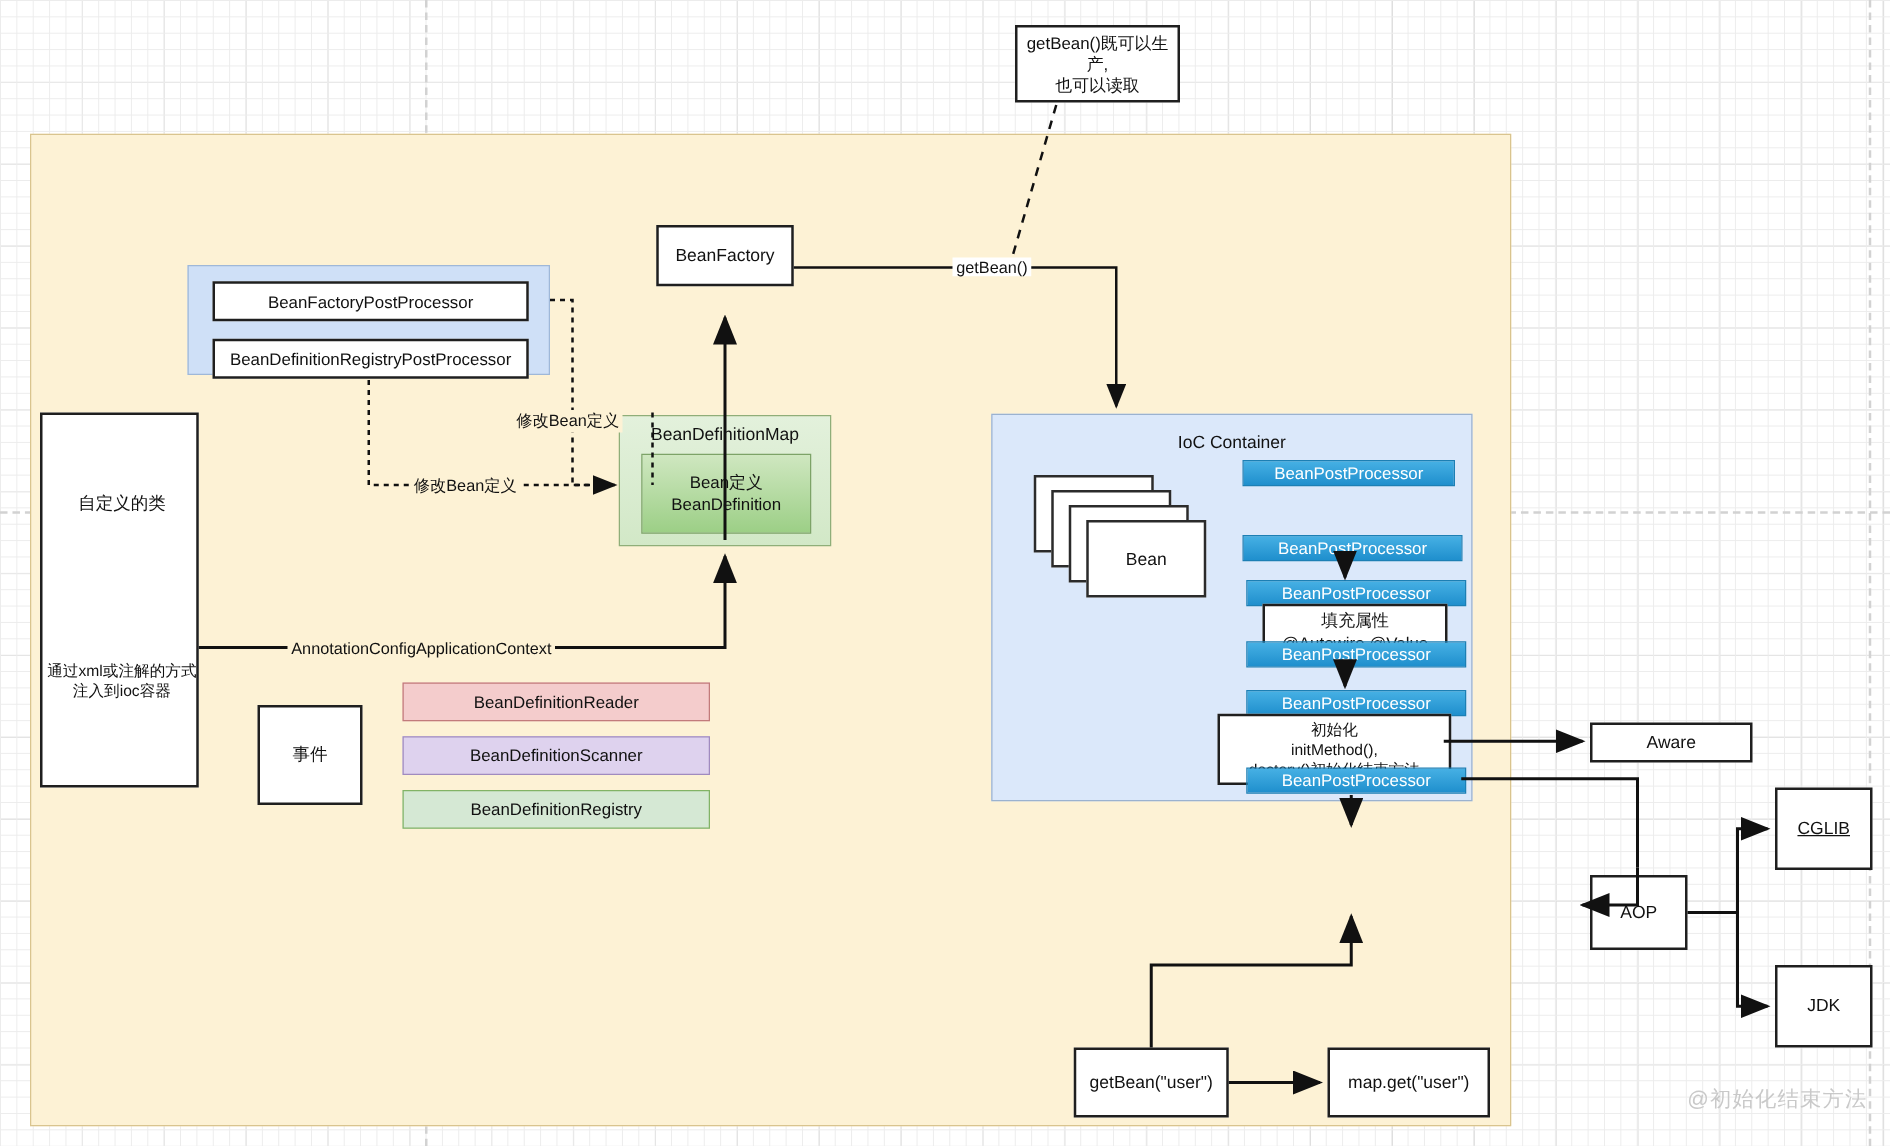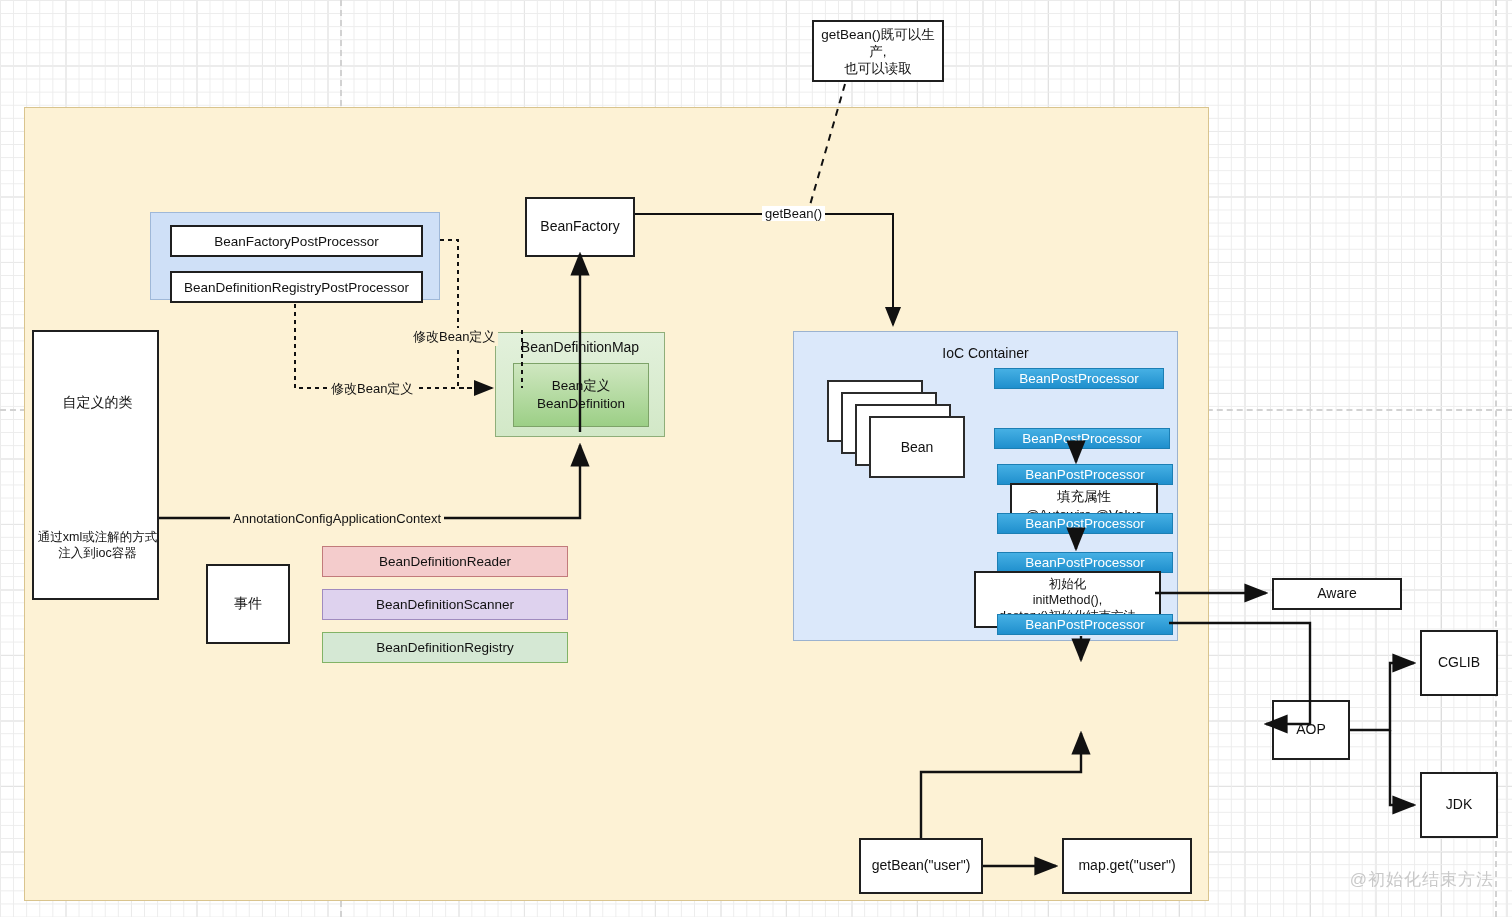--- a/index.html
+++ b/index.html
@@ -109,33 +109,33 @@
   <div id="main-container"></div>
 
   <div class="box" id="note-getbean" style="left:812px;top:20px;width:132px;height:62px;font-size:13.5px;">getBean()既可以生产,
 也可以读取</div>
 
   <div id="bfpp-panel">
     <div class="bfpp-item" style="left:19px;top:12px;width:253px;height:32px;">BeanFactoryPostProcessor</div>
     <div class="bfpp-item" style="left:19px;top:58px;width:253px;height:32px;">BeanDefinitionRegistryPostProcessor</div>
   </div>
 
-  <div class="box" id="custom-class" style="left:32px;top:330px;width:127px;height:270px;display:block;">
+  <div class="box" id="custom-class" style="left:32px;top:330px;width:127px;height:300px;display:block;">
     <div class="plain-label" style="left:0;top:60px;width:127px;height:20px;">自定义的类</div>
     <div class="plain-label" style="left:0;top:195px;width:127px;height:36px;font-size:12.5px;">通过xml或注解的方式
 注入到ioc容器</div>
   </div>
 
   <div class="box" id="event-box" style="left:206px;top:564px;width:84px;height:80px;">事件</div>
 
   <div class="tag-box" style="left:322px;top:546px;width:246px;height:31px;background:#f4cccc;border:1px solid #c27b7b;">BeanDefinitionReader</div>
   <div class="tag-box" style="left:322px;top:632px;width:246px;height:31px;background:#d5e8d4;border:1px solid #82b366;">BeanDefinitionRegistry</div>
   <div class="tag-box" style="left:322px;top:589px;width:246px;height:31px;background:#ded2ee;border:1px solid #a08bbf;">BeanDefinitionScanner</div>
 
-  <div class="box" id="bean-factory" style="left:525px;top:180px;width:110px;height:60px;margin-top:17px;">BeanFactory</div>
+  <div class="box" id="bean-factory" style="left:525px;top:180px;width:110px;height:49px;">BeanFactory</div>
 
   <div id="bdmap">
     <div id="bdmap-title">BeanDefinitionMap</div>
     <div id="bd-inner">Bean定义
 BeanDefinition</div>
   </div>
 
   <div id="ioc">
     <div id="ioc-title">IoC Container</div>
 
@@ -158,21 +158,21 @@
 destory()初始化结束方法</div>
     <div class="bpp" style="left:203px;top:282px;width:176px;height:21px;">BeanPostProcessor</div>
   </div>
 
 
   <div class="box" style="left:859px;top:838px;width:124px;height:56px;">getBean("user")</div>
   <div class="box" style="left:1062px;top:838px;width:130px;height:56px;">map.get("user")</div>
 
   <div class="box" style="left:1272px;top:578px;width:130px;height:32px;">Aware</div>
   <div class="box" style="left:1272px;top:700px;width:78px;height:60px;">AOP</div>
-  <div class="box" style="left:1420px;top:630px;width:78px;height:66px;">CGLIB</div>
+  <div class="box" style="left:1420px;top:630px;width:78px;height:66px;text-decoration:underline;">CGLIB</div>
   <div class="box" style="left:1420px;top:772px;width:78px;height:66px;">JDK</div>
 
   <svg class="ov" viewBox="0 0 1512 917">
     <defs>
       <marker id="arw" markerWidth="10" markerHeight="8" refX="9" refY="4" orient="auto">
         <path d="M0,0 L10,4 L0,8 z" fill="#111"></path>
       </marker>
       <marker id="arwd" markerWidth="10" markerHeight="8" refX="9" refY="4" orient="auto">
         <path d="M0,0 L10,4 L0,8 z" fill="#111"></path>
       </marker>

